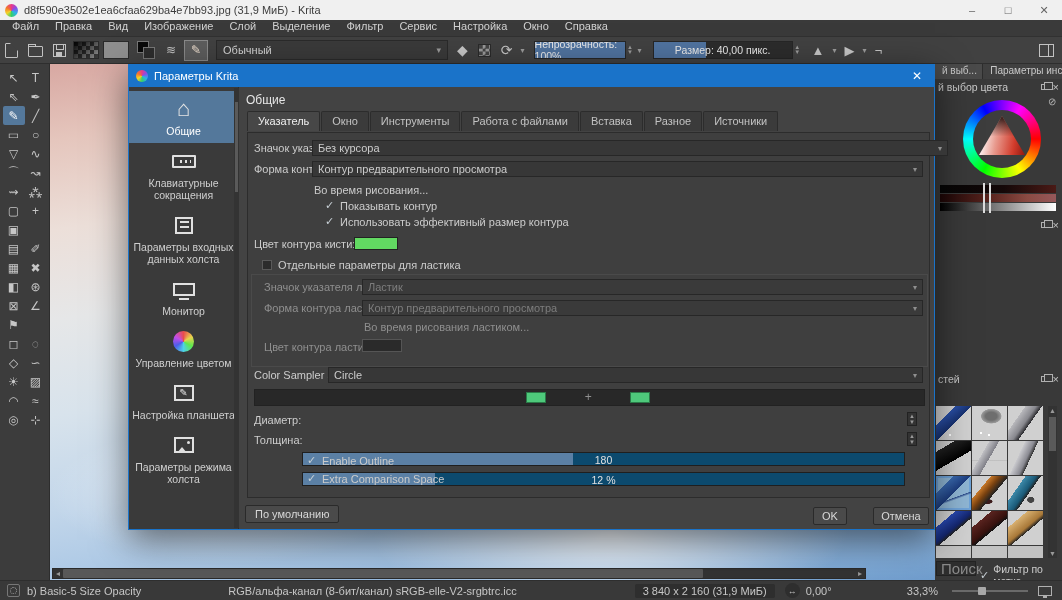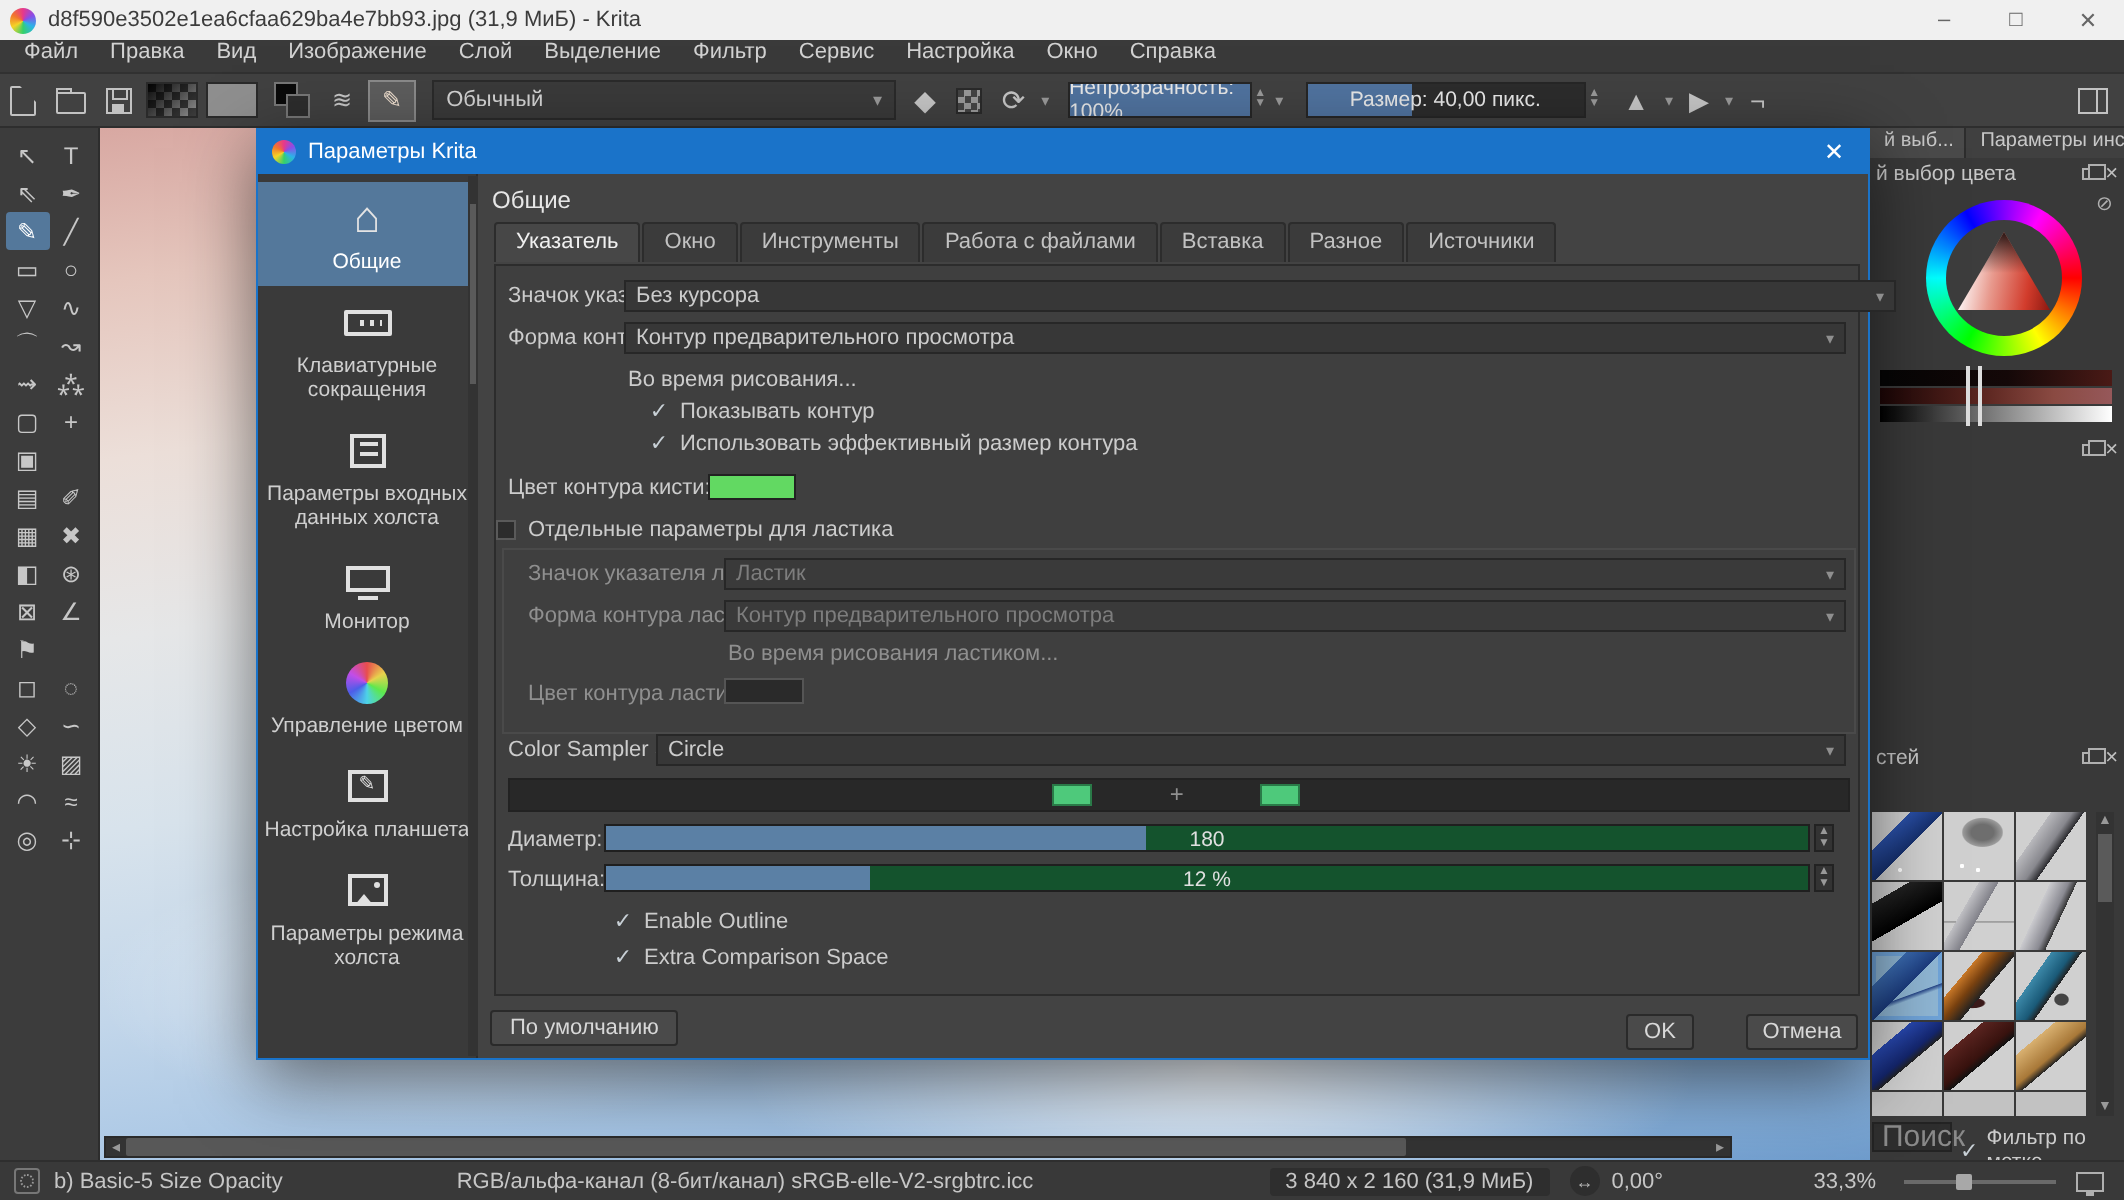--- a/index.html
+++ b/index.html
@@ -92,21 +92,21 @@
   .combo.disabled { color:#7d7d7d; background:#3a3a3a; }
   .muted { color:#8f8f8f; }
   .chk { position:absolute; display:flex; align-items:center; font-size:11px; color:#cccccc; }
   .chk .mark { width:11px; text-align:center; margin-right:5px; color:#c8d0d6; font-size:11px; }
   .chk .box { width:10px; height:10px; background:#2c2c2c; border:1px solid #5a5a5a; margin-right:6px; }
   .swatch { position:absolute; height:13px; border:1px solid #222; }
   .group-frame { position:absolute; border:1px solid #4a4a4a; }
   .preview-bar { position:absolute; background:#282828; border:1px solid #222; }
   .preview-bar .gsq { position:absolute; top:2px; width:20px; height:11px; background:#4ec97b; border:1px solid #2a7a48; }
   .preview-bar .cross { position:absolute; top:0; color:#909090; font-size:12px; }
-  .kslider { position:absolute; height:14px; background:#14532d; border:1px solid #1f1f1f; overflow:hidden; }
+  .kslider { position:absolute; height:14px; background:#0c4a6e; border:1px solid #1f1f1f; overflow:hidden;margin-top:40px; }
   .kslider .fill { position:absolute; left:0; top:0; bottom:0; background:#5b80a5; }
   .kslider .val { position:absolute; left:0; right:0; text-align:center; top:1px; font-size:10.5px; color:#e0e0e0; }
   .spin2 { position:absolute; width:10px; height:14px; background:#333; border:1px solid #222; color:#999; font-size:6px; line-height:6px; text-align:center; }
   .dlg-footer-btn { position:absolute; height:18px; background:#4a4a4a; border:1px solid #2a2a2a; color:#d8d8d8; font-size:11px; display:flex; align-items:center; justify-content:center; border-radius:2px; }
 
   
   .docker { left:935px; top:64px; width:127px; height:516px; background:#393939; }
   .dk-tabs { position:absolute; left:0; top:0; width:143px; height:15px; display:flex; background:#333; }
   .dk-tab { padding:1px 7px; font-size:10px; color:#c8c8c8; background:#404040; border-right:1px solid #2d2d2d; white-space:nowrap; overflow:hidden; }
   .dk-tab.selected { background:#4a4a4a; }
@@ -433,21 +433,21 @@
       <span class="chk" style="left:76px;top:66px;">
         <span class="mark">✓</span>
         <span>Показывать контур</span>
       </span>
       <span class="chk" style="left:76px;top:82px;">
         <span class="mark">✓</span>
         <span>Использовать эффективный размер контура</span>
       </span>
       <span class="frm-label" style="left:6px;top:105px;">Цвет контура кисти:</span>
       <span class="swatch" style="left:106px;top:104px;width:44px;background:#62d962;"></span>
-      <span class="chk" style="left:0;top:126px;">
+      <span class="chk" style="left:14px;top:126px;">
         <span class="box"></span>
         <span>Отдельные параметры для ластика</span>
       </span>
       <span class="group-frame" style="left:3px;top:141px;width:677px;height:93px;"></span>
       <span class="frm-label muted" style="left:16px;top:148px;">Значок указателя ластика:</span>
       <span class="combo disabled" style="left:114px;top:146px;width:561px;">
         <span>Ластик</span>
           <span class="arrow">▾</span>
       </span>
       <span class="frm-label muted" style="left:16px;top:169px;">Форма контура ластика:</span>

